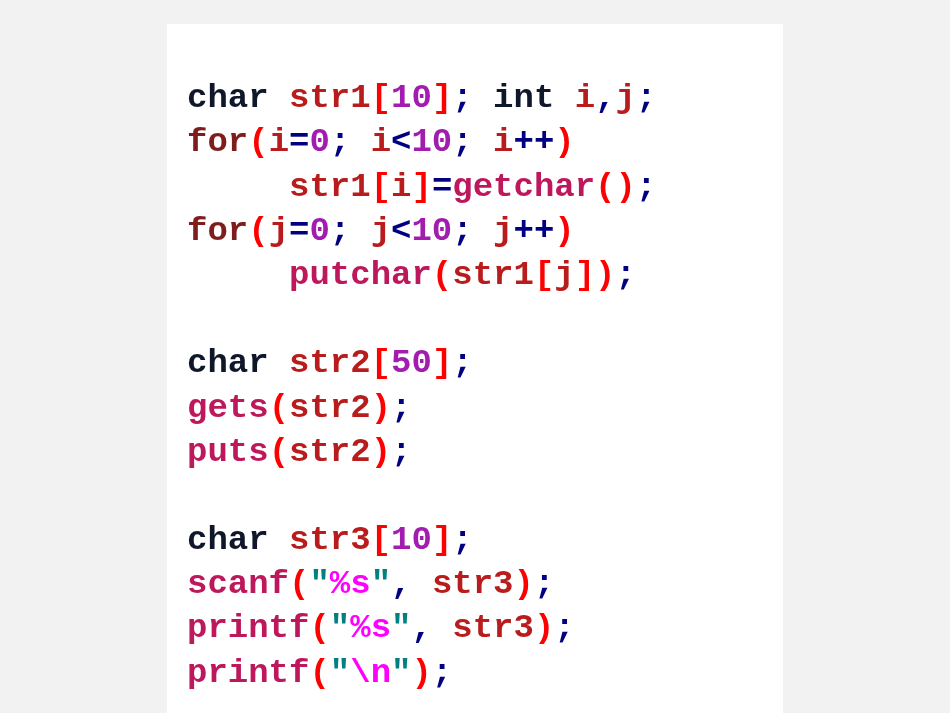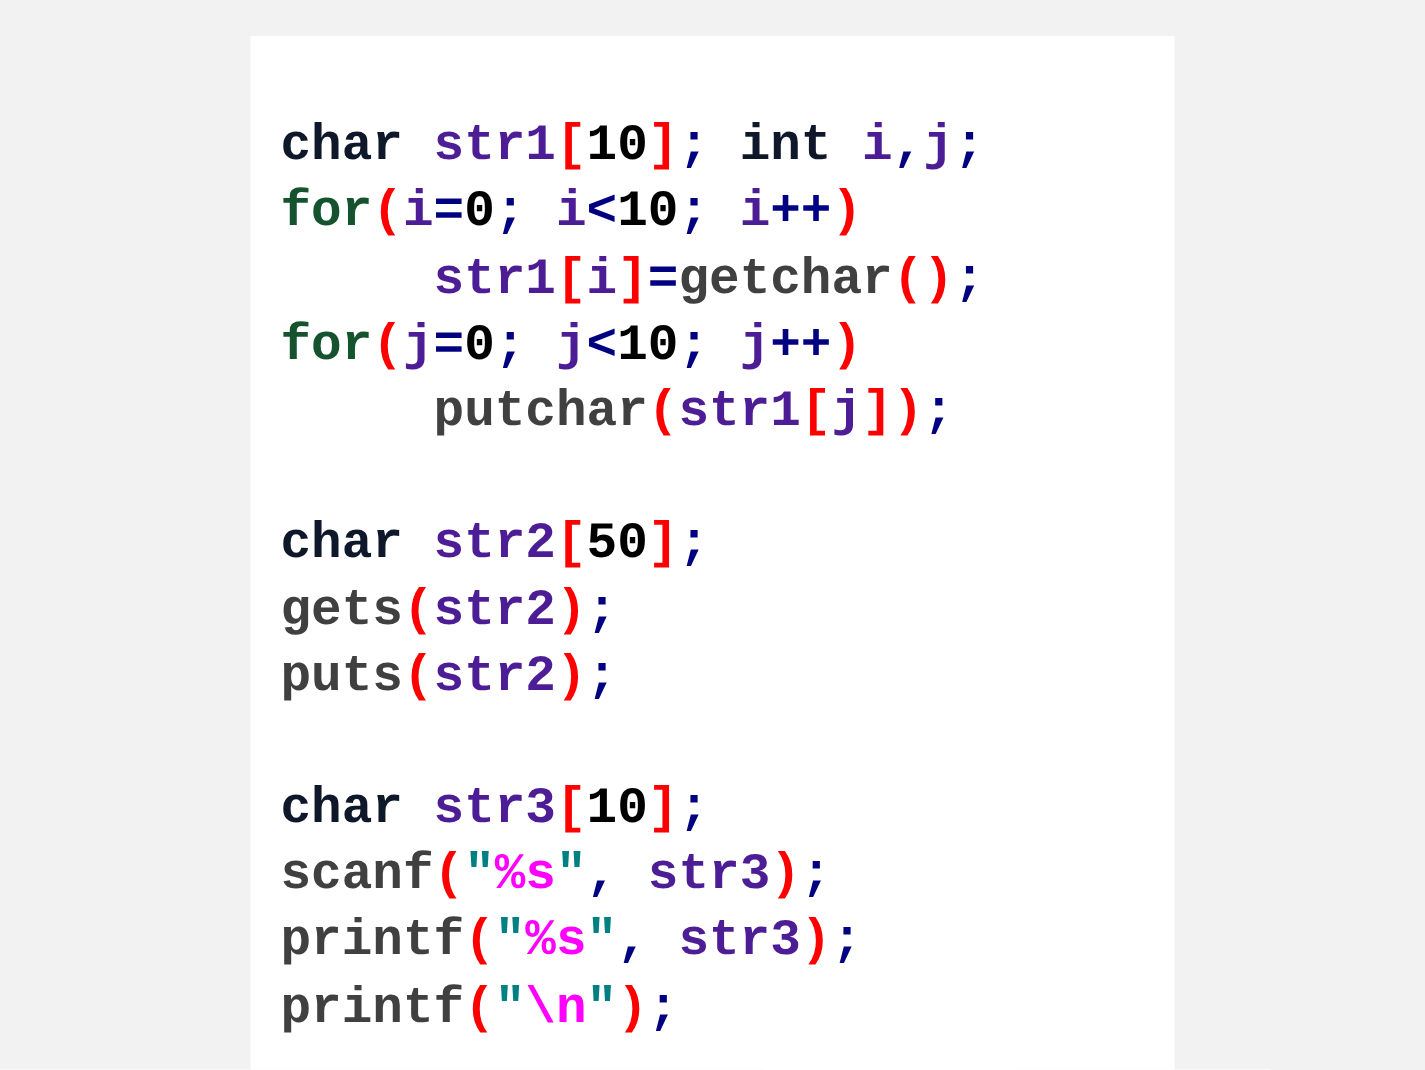--- a/index.html
+++ b/index.html
@@ -21,26 +21,26 @@
       padding: 8px 20px 20px 20px;
       font-family: "Courier New", Consolas, monospace;
       font-size: 34px;
       font-weight: bold;
       line-height: 1.3;
       white-space: pre;
       color: #000000;
       width: 616px;
     }
     .t-type { color: #0f172a; }      
-    .t-keyword { color: #14532d; }   
-    .t-ident { color: #4c1d95; }     
+    .t-keyword { color: #7f1d1d; }   
+    .t-ident { color: #b91c1c; }     
     .t-bracket { color: #ff0000; }   
-    .t-number { color: #000000; }    
+    .t-number { color: #a21caf; }    
     .t-op { color: #000080; }        
-    .t-func { color: #404040; }      
+    .t-func { color: #be185d; }      
     .t-string { color: #008080; }    
     .t-esc { color: #ff00ff; }       
     .code-line { display: block; }
   </style>
 </head>
 <body>
 
 <div class="code-block" id="code-block">
 <span class="code-line"><span class="t-type">char</span><span> </span><span class="t-ident">str1</span><span class="t-bracket">[</span><span class="t-number">10</span><span class="t-bracket">]</span><span class="t-op">;</span><span> </span><span class="t-type">int</span><span> </span><span class="t-ident">i</span><span class="t-op">,</span><span class="t-ident">j</span><span class="t-op">;</span></span><span class="code-line"><span class="t-keyword">for</span><span class="t-bracket">(</span><span class="t-ident">i</span><span class="t-op">=</span><span class="t-number">0</span><span class="t-op">;</span><span> </span><span class="t-ident">i</span><span class="t-op">&lt;</span><span class="t-number">10</span><span class="t-op">;</span><span> </span><span class="t-ident">i</span><span class="t-op">++</span><span class="t-bracket">)</span></span><span class="code-line"><span>     </span><span class="t-ident">str1</span><span class="t-bracket">[</span><span class="t-ident">i</span><span class="t-bracket">]</span><span class="t-op">=</span><span class="t-func">getchar</span><span class="t-bracket">(</span><span class="t-bracket">)</span><span class="t-op">;</span></span><span class="code-line"><span class="t-keyword">for</span><span class="t-bracket">(</span><span class="t-ident">j</span><span class="t-op">=</span><span class="t-number">0</span><span class="t-op">;</span><span> </span><span class="t-ident">j</span><span class="t-op">&lt;</span><span class="t-number">10</span><span class="t-op">;</span><span> </span><span class="t-ident">j</span><span class="t-op">++</span><span class="t-bracket">)</span></span><span class="code-line"><span>     </span><span class="t-func">putchar</span><span class="t-bracket">(</span><span class="t-ident">str1</span><span class="t-bracket">[</span><span class="t-ident">j</span><span class="t-bracket">]</span><span class="t-bracket">)</span><span class="t-op">;</span></span><span class="code-line">&nbsp;</span><span class="code-line"><span class="t-type">char</span><span> </span><span class="t-ident">str2</span><span class="t-bracket">[</span><span class="t-number">50</span><span class="t-bracket">]</span><span class="t-op">;</span></span><span class="code-line"><span class="t-func">gets</span><span class="t-bracket">(</span><span class="t-ident">str2</span><span class="t-bracket">)</span><span class="t-op">;</span></span><span class="code-line"><span class="t-func">puts</span><span class="t-bracket">(</span><span class="t-ident">str2</span><span class="t-bracket">)</span><span class="t-op">;</span></span><span class="code-line">&nbsp;</span><span class="code-line"><span class="t-type">char</span><span> </span><span class="t-ident">str3</span><span class="t-bracket">[</span><span class="t-number">10</span><span class="t-bracket">]</span><span class="t-op">;</span></span><span class="code-line"><span class="t-func">scanf</span><span class="t-bracket">(</span><span class="t-string">"</span><span class="t-esc">%s</span><span class="t-string">"</span><span class="t-op">,</span><span> </span><span class="t-ident">str3</span><span class="t-bracket">)</span><span class="t-op">;</span></span><span class="code-line"><span class="t-func">printf</span><span class="t-bracket">(</span><span class="t-string">"</span><span class="t-esc">%s</span><span class="t-string">"</span><span class="t-op">,</span><span> </span><span class="t-ident">str3</span><span class="t-bracket">)</span><span class="t-op">;</span></span><span class="code-line"><span class="t-func">printf</span><span class="t-bracket">(</span><span class="t-string">"</span><span class="t-esc">\n</span><span class="t-string">"</span><span class="t-bracket">)</span><span class="t-op">;</span></span></div>
 

